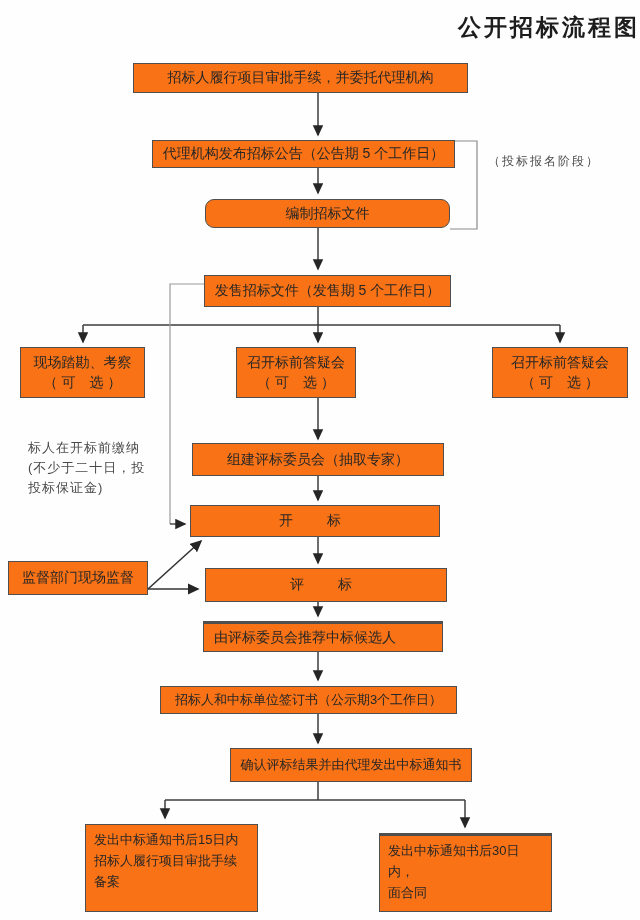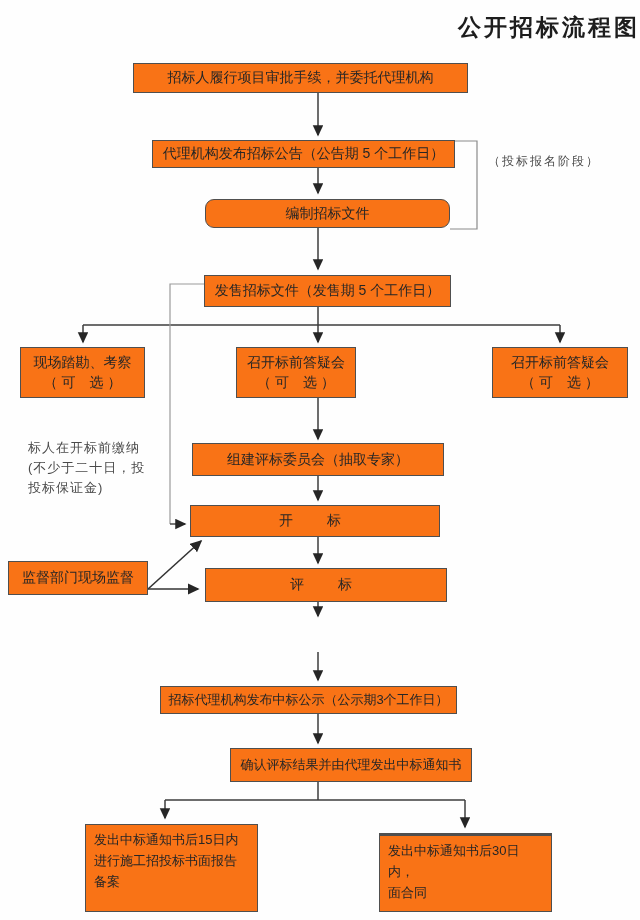--- a/index.html
+++ b/index.html
@@ -118,28 +118,29 @@
   </div>
 
   <div class="box" style="left:192px;top:443px;width:252px;height:33px;">组建评标委员会（抽取专家）</div>
 
   <div class="box spread" style="left:190px;top:505px;width:250px;height:32px;">开　标</div>
 
   <div class="box" style="left:8px;top:561px;width:140px;height:34px;">监督部门现场监督</div>
 
   <div class="box spread" style="left:205px;top:568px;width:242px;height:34px;">评　标</div>
 
+  <div class="box padleft thicktop" style="left:203px;top:621px;width:240px;height:31px;">由评标委员会推荐中标候选人</div>
 
-  <div class="box small" style="left:160px;top:686px;width:297px;height:28px;">招标代理机构发布中标公示（公示期3个工作日）</div>
+  <div class="box small" style="left:160px;top:686px;width:297px;height:28px;">招标人和中标单位签订书（公示期3个工作日）</div>
 
   <div class="box small" style="left:190px;top:748px;width:242px;height:34px;margin-left:40px;">确认评标结果并由代理发出中标通知书</div>
 
   <div class="box col leftalign small" style="left:85px;top:824px;width:173px;height:88px;line-height:1.6;">
     <div>发出中标通知书后15日内</div>
-    <div>进行施工招投标书面报告</div>
+    <div>招标人履行项目审批手续</div>
     <div>备案</div>
   </div>
 
   <div class="box col leftalign small thicktop" style="left:379px;top:833px;width:173px;height:79px;line-height:1.6;">
     <div>发出中标通知书后30日内，</div>
     <div>面合同</div>
   </div>
 
 </div>
 

